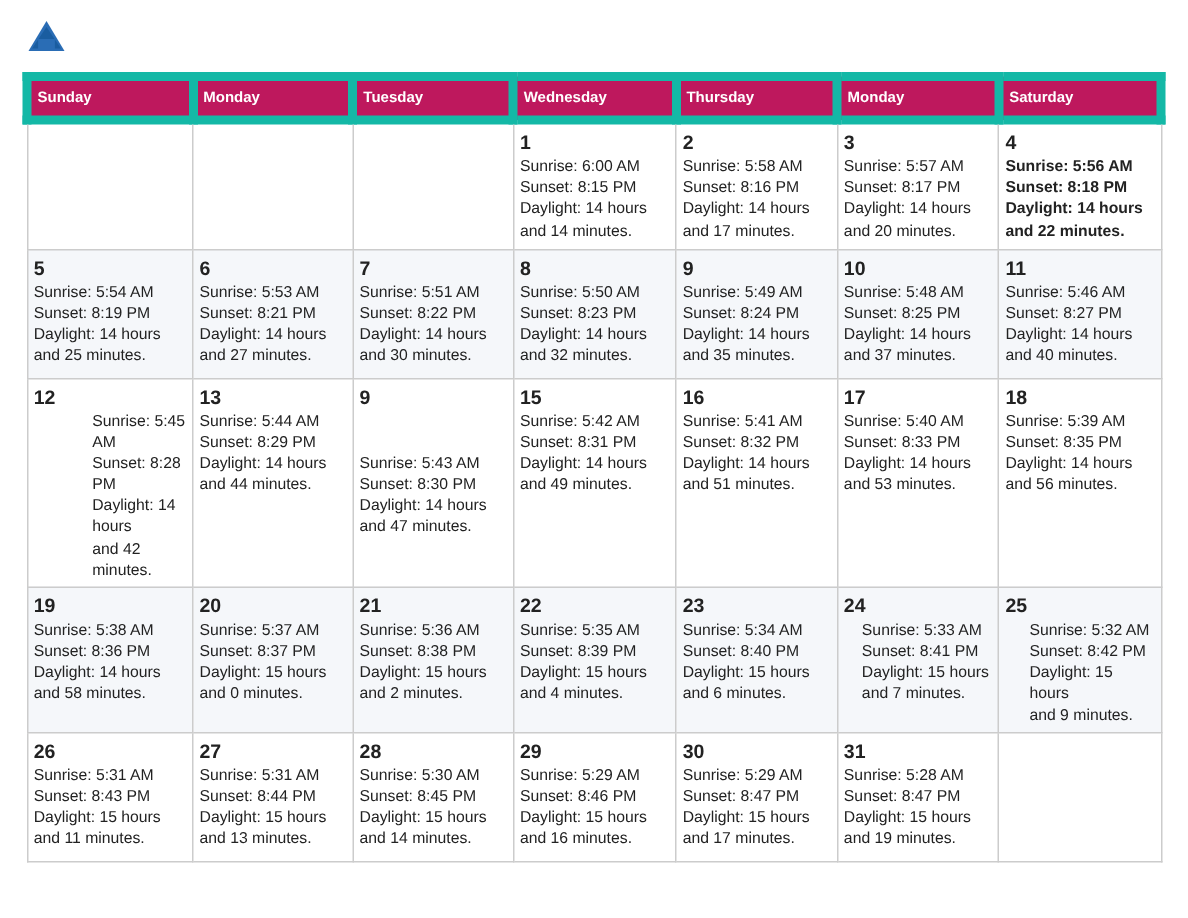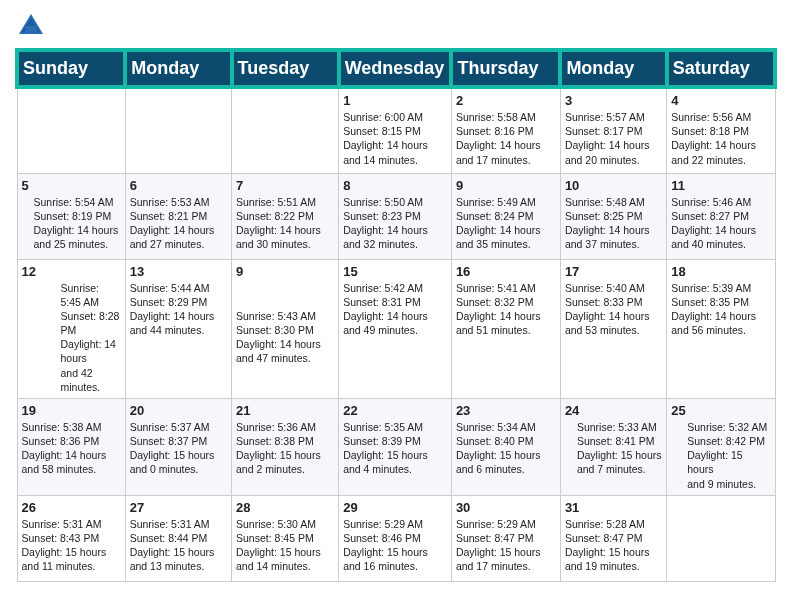--- a/index.html
+++ b/index.html
@@ -55,27 +55,27 @@
     .sub-title {
       font-size: 15px;
       color: #333;
     }
     .calendar-table {
       width: 100%;
       border-collapse: collapse;
       font-size: 11px;
     }
     .calendar-table thead tr th {
-      background-color: #0c4a6e;
+      background-color: #be185d;
       color: #fff;
       padding: 6px 4px;
       text-align: left;
-      font-size: 18px;
-      font-weight: bold;
-      border: 4px solid #14b8a6;
+      font-size: 10px;
+      font-weight: bold;
+      border: 6px solid #14b8a6;
     }
     .calendar-table tbody tr td {
       border: 1px solid #ccc;
       vertical-align: top;
       padding: 4px 4px;
       width: 113px;
       min-height: 80px;
       height: 86px;
       color: #222;
       background: #fff;
@@ -153,30 +153,30 @@
           </td>
           <td>
             <span class="day-number">3</span>
             <div class="day-info" style="white-space: pre-line;">Sunrise: 5:57 AM
 Sunset: 8:17 PM
 Daylight: 14 hours
 and 20 minutes.</div>
           </td>
           <td>
             <span class="day-number">4</span>
-            <div class="day-info" style="white-space: pre-line;">Sunrise: 5:56 AM
+            <div class="day-info" style="white-space: pre-line; font-weight: bold;">Sunrise: 5:56 AM
 Sunset: 8:18 PM
 Daylight: 14 hours
 and 22 minutes.</div>
           </td>
         </tr>
         <tr>
           <td>
             <span class="day-number">5</span>
-            <div class="day-info" style="white-space: pre-line; margin-left: 12px;">Sunrise: 5:54 AM
+            <div class="day-info" style="white-space: pre-line;">Sunrise: 5:54 AM
 Sunset: 8:19 PM
 Daylight: 14 hours
 and 25 minutes.</div>
           </td>
           <td>
             <span class="day-number">6</span>
             <div class="day-info" style="white-space: pre-line;">Sunrise: 5:53 AM
 Sunset: 8:21 PM
 Daylight: 14 hours
 and 27 minutes.</div>

